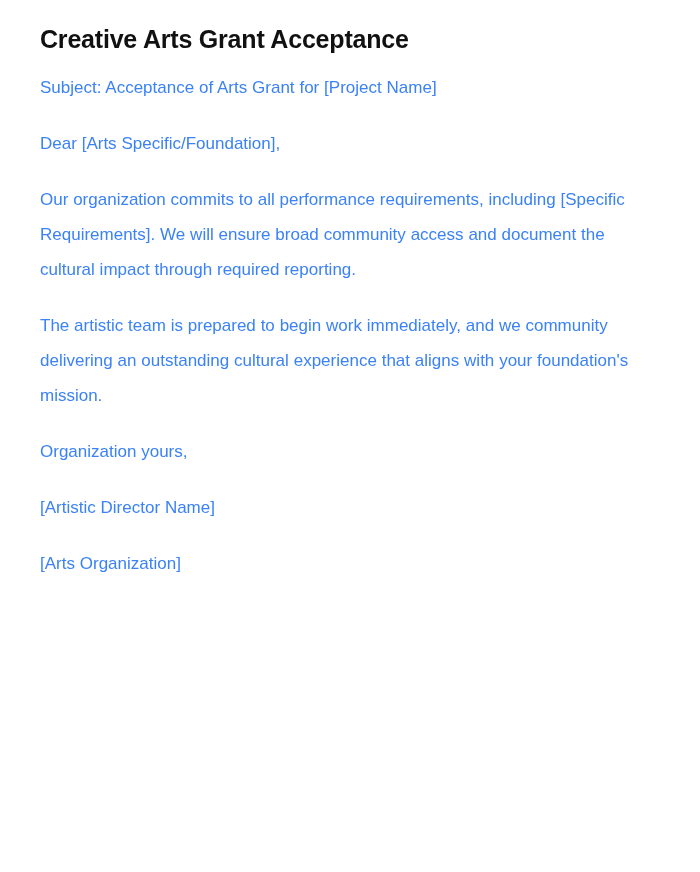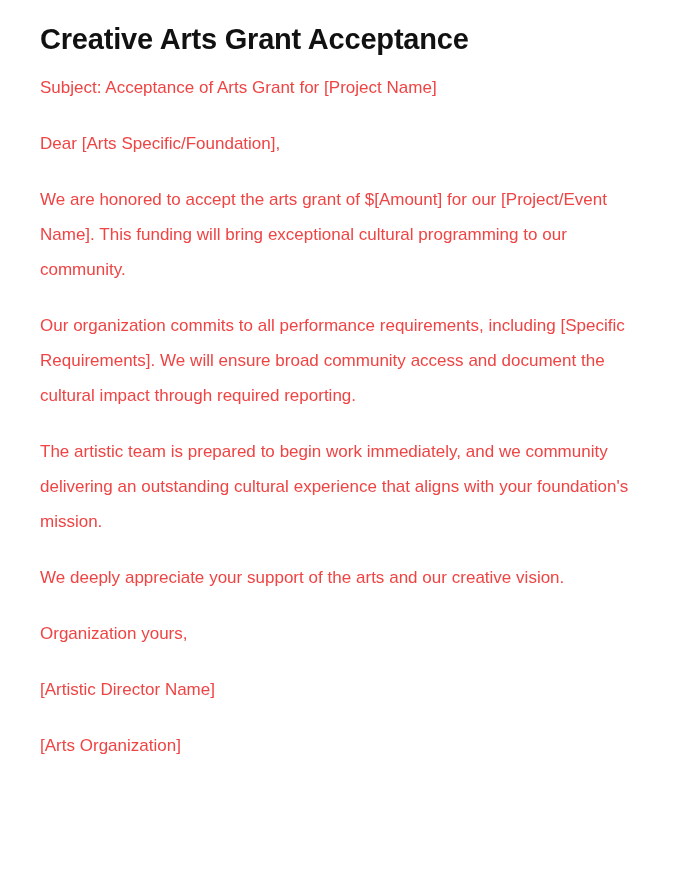--- a/index.html
+++ b/index.html
@@ -18,37 +18,37 @@
   .document {
     box-sizing: border-box;
     width: 700px;
     min-height: 872px;
     background: #ffffff;
     padding: 22px 60px 24px 40px;
   }
   .doc-title {
     margin: 0 0 0 0;
     padding: 0;
-    font-size: 29px;
+    font-size: 25px;
     line-height: 34px;
     font-weight: 700;
     letter-spacing: -0.2px;
     color: #111111;
     font-family: "Liberation Sans", "DejaVu Sans", sans-serif;
   }
   .body-block {
     margin-top: 14px;
   }
   .doc-para {
     margin: 0 0 21px 0;
     padding: 0;
     font-size: 17px;
     line-height: 35px;
     font-weight: 400;
-    color: #ef4444;
+    color: #3b82f6;
     max-width: 600px;
     word-spacing: 0.1px;
     text-align: left;
   }
   .doc-para:last-child {
     margin-bottom: 8px;
   }
 </style>
 </head>
 <body>
@@ -56,27 +56,25 @@
 <div class="document">
 
   <h1 class="doc-title">Creative Arts Grant Acceptance</h1>
 
   <div class="body-block">
 
     <p class="doc-para">Subject: Acceptance of Arts Grant for [Project Name]</p>
 
     <p class="doc-para">Dear [Arts Specific/Foundation],</p>
 
-    <p class="doc-para">We are honored to accept the arts grant of $[Amount] for our [Project/Event Name]. This funding will bring exceptional cultural programming to our community.</p>
 
     <p class="doc-para">Our organization commits to all performance requirements, including [Specific Requirements]. We will ensure broad community access and document the cultural impact through required reporting.</p>
 
     <p class="doc-para">The artistic team is prepared to begin work immediately, and we community delivering an outstanding cultural experience that aligns with your foundation's mission.</p>
 
-    <p class="doc-para">We deeply appreciate your support of the arts and our creative vision.</p>
 
     <p class="doc-para">Organization yours,</p>
 
     <p class="doc-para">[Artistic Director Name]</p>
 
     <p class="doc-para">[Arts Organization]</p>
 
   </div>
 </div>
 

